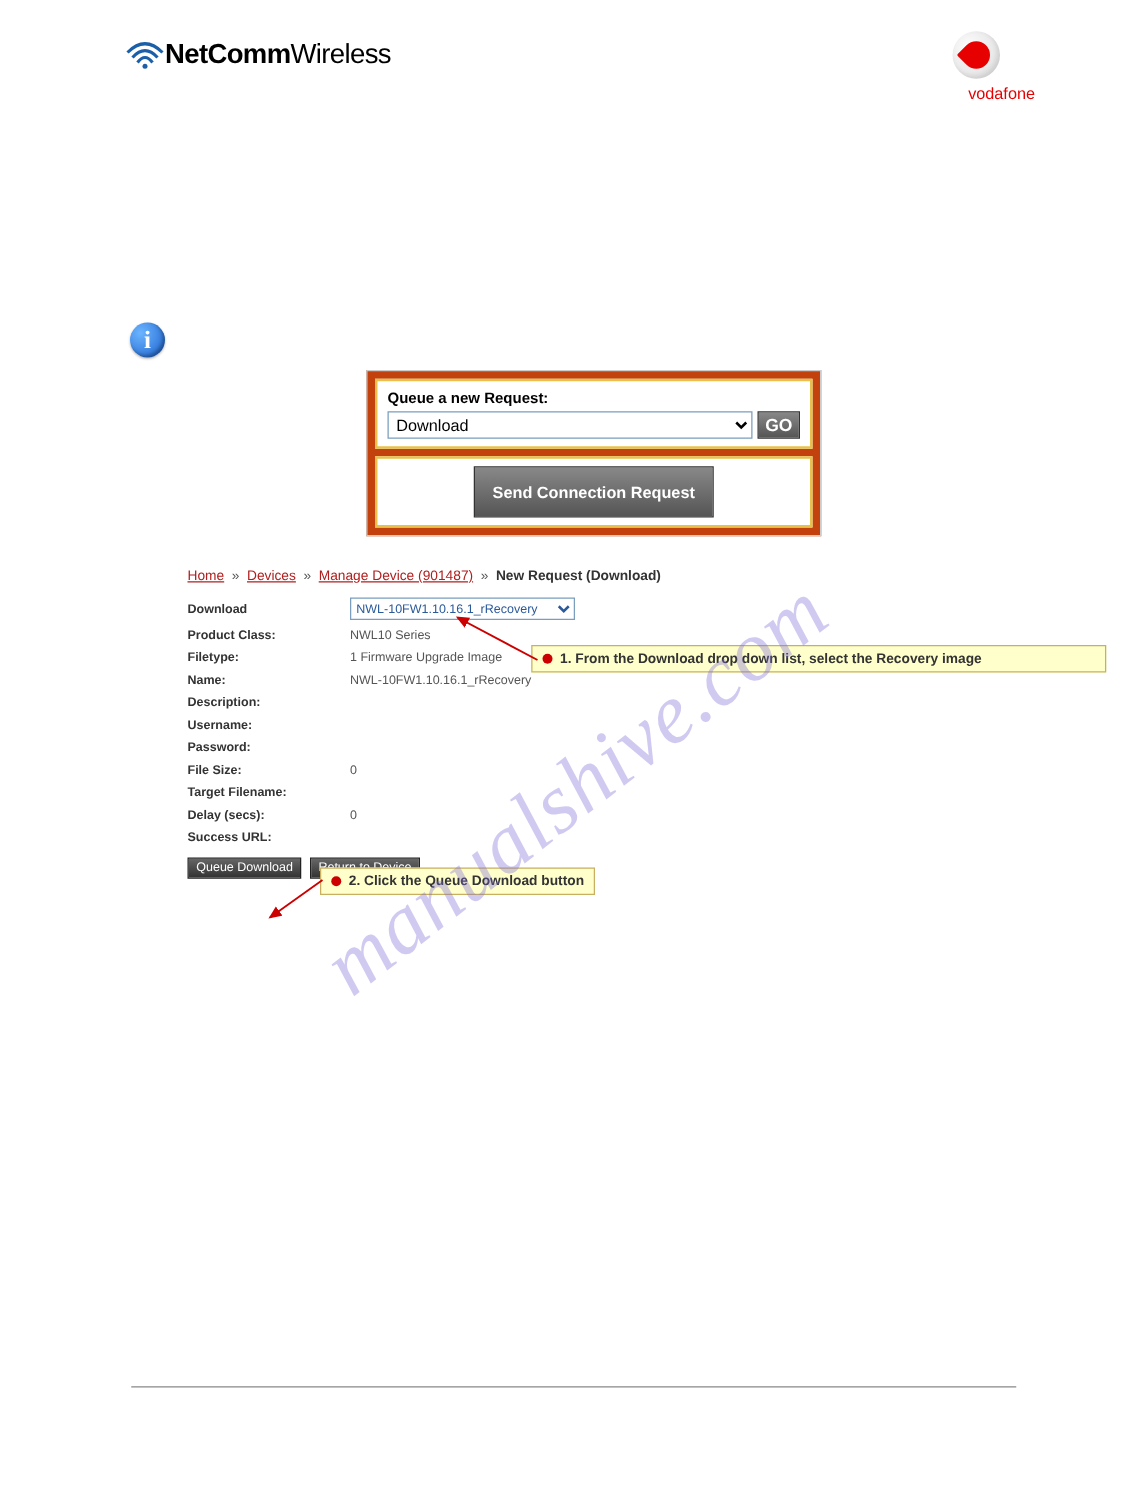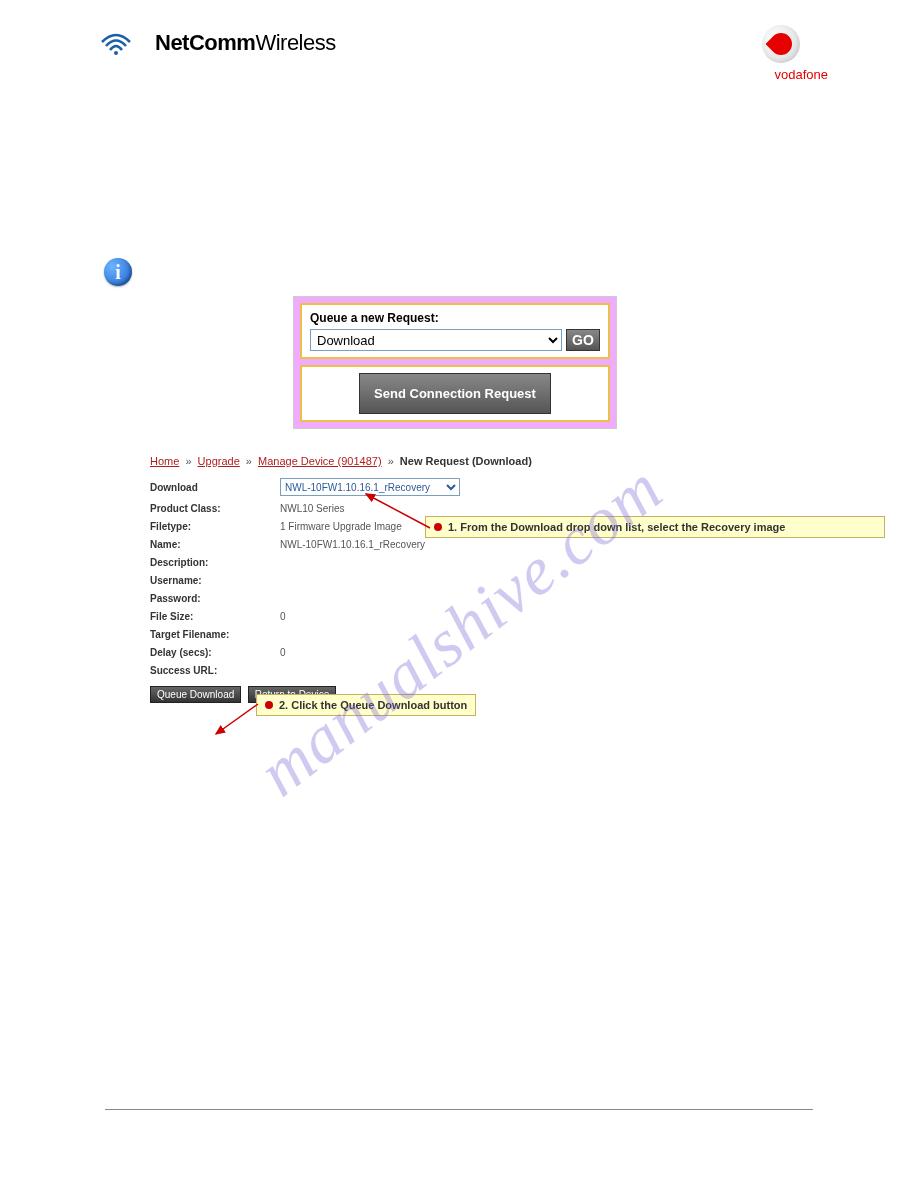--- a/index.html
+++ b/index.html
@@ -11,41 +11,41 @@
     position: relative;
     color: #000;
   }
   .header {
     position: absolute;
     top: 30px;
     left: 100px;
     right: 90px;
     height: 60px;
   }
-  .logo-netcomm { display: flex; align-items: center; gap: 23px; }
+  .logo-netcomm { display: flex; align-items: center; gap: 0; }
   .wifi-icon { width: 32px; height: 26px; position: relative; }
   .brand-text { font-size: 22px; font-weight: 400; letter-spacing: -0.5px; }
   .brand-bold { font-weight: 700; }
   .logo-vodafone { position: absolute; right: 0; top: -5px; text-align: center; }
   .vf-circle { width: 38px; height: 38px; border-radius: 50%; background: radial-gradient(circle at 35% 35%, #fff 0%, #eee 40%, #ddd 100%); position: relative; margin: 0 auto 4px; box-shadow: inset -2px -2px 4px rgba(0,0,0,0.1); }
   .vf-drop { width: 22px; height: 22px; background: #e60000; border-radius: 50% 50% 50% 5%; position: absolute; top: 8px; left: 8px; transform: rotate(45deg); }
   .vf-text { color: #e60000; font-size: 13px; font-weight: 400; margin-left: 40px; }
 
   .info-icon {
     position: absolute; top: 258px; left: 104px;
     width: 28px; height: 28px; border-radius: 50%;
     background: radial-gradient(circle at 30% 30%, #6bb5ff, #1a5fcc);
     color: #fff; font-weight: bold; font-family: Georgia, serif;
     font-size: 20px; text-align: center; line-height: 28px;
     box-shadow: inset -2px -2px 3px rgba(0,0,0,0.3), 0 1px 2px rgba(0,0,0,0.3);
   }
 
   .queue-panel {
-    position: absolute; top: 296px; left: 293px; width: 324px;
-    border: 1px solid #ccc; background: #f0abfc;
+    position: absolute; top: 296px; left: 293px; width: 364px;
+    border: 1px solid #ccc; background: #c2410c;
   }
   .queue-box, .send-box {
     margin: 6px; border: 2px solid #e8c14a; background: #fff; padding: 6px 8px;
   }
   .queue-label { font-size: 12px; font-weight: bold; margin-bottom: 4px; }
   .queue-row { display: flex; gap: 4px; align-items: center; }
   .queue-select {
     flex: 1; height: 22px; font-size: 13px; border: 1px solid #7a9ebd;
     background: #fff; padding: 1px 2px;
   }
@@ -145,21 +145,21 @@
     </div>
   </div>
   <div class="send-box">
     <button class="send-btn">Send Connection Request</button>
   </div>
 </div>
 
 <div class="breadcrumb">
   <a href="#">Home</a>
   <span class="sep">»</span>
-  <a href="#">Upgrade</a>
+  <a href="#">Devices</a>
   <span class="sep">»</span>
   <a href="#">Manage Device (901487)</a>
   <span class="sep">»</span>
   <span class="current">New Request (Download)</span>
 </div>
 
 <div class="form-area">
   <div class="form-row">
     <div class="form-label">Download</div>
     <select class="dl-select">

